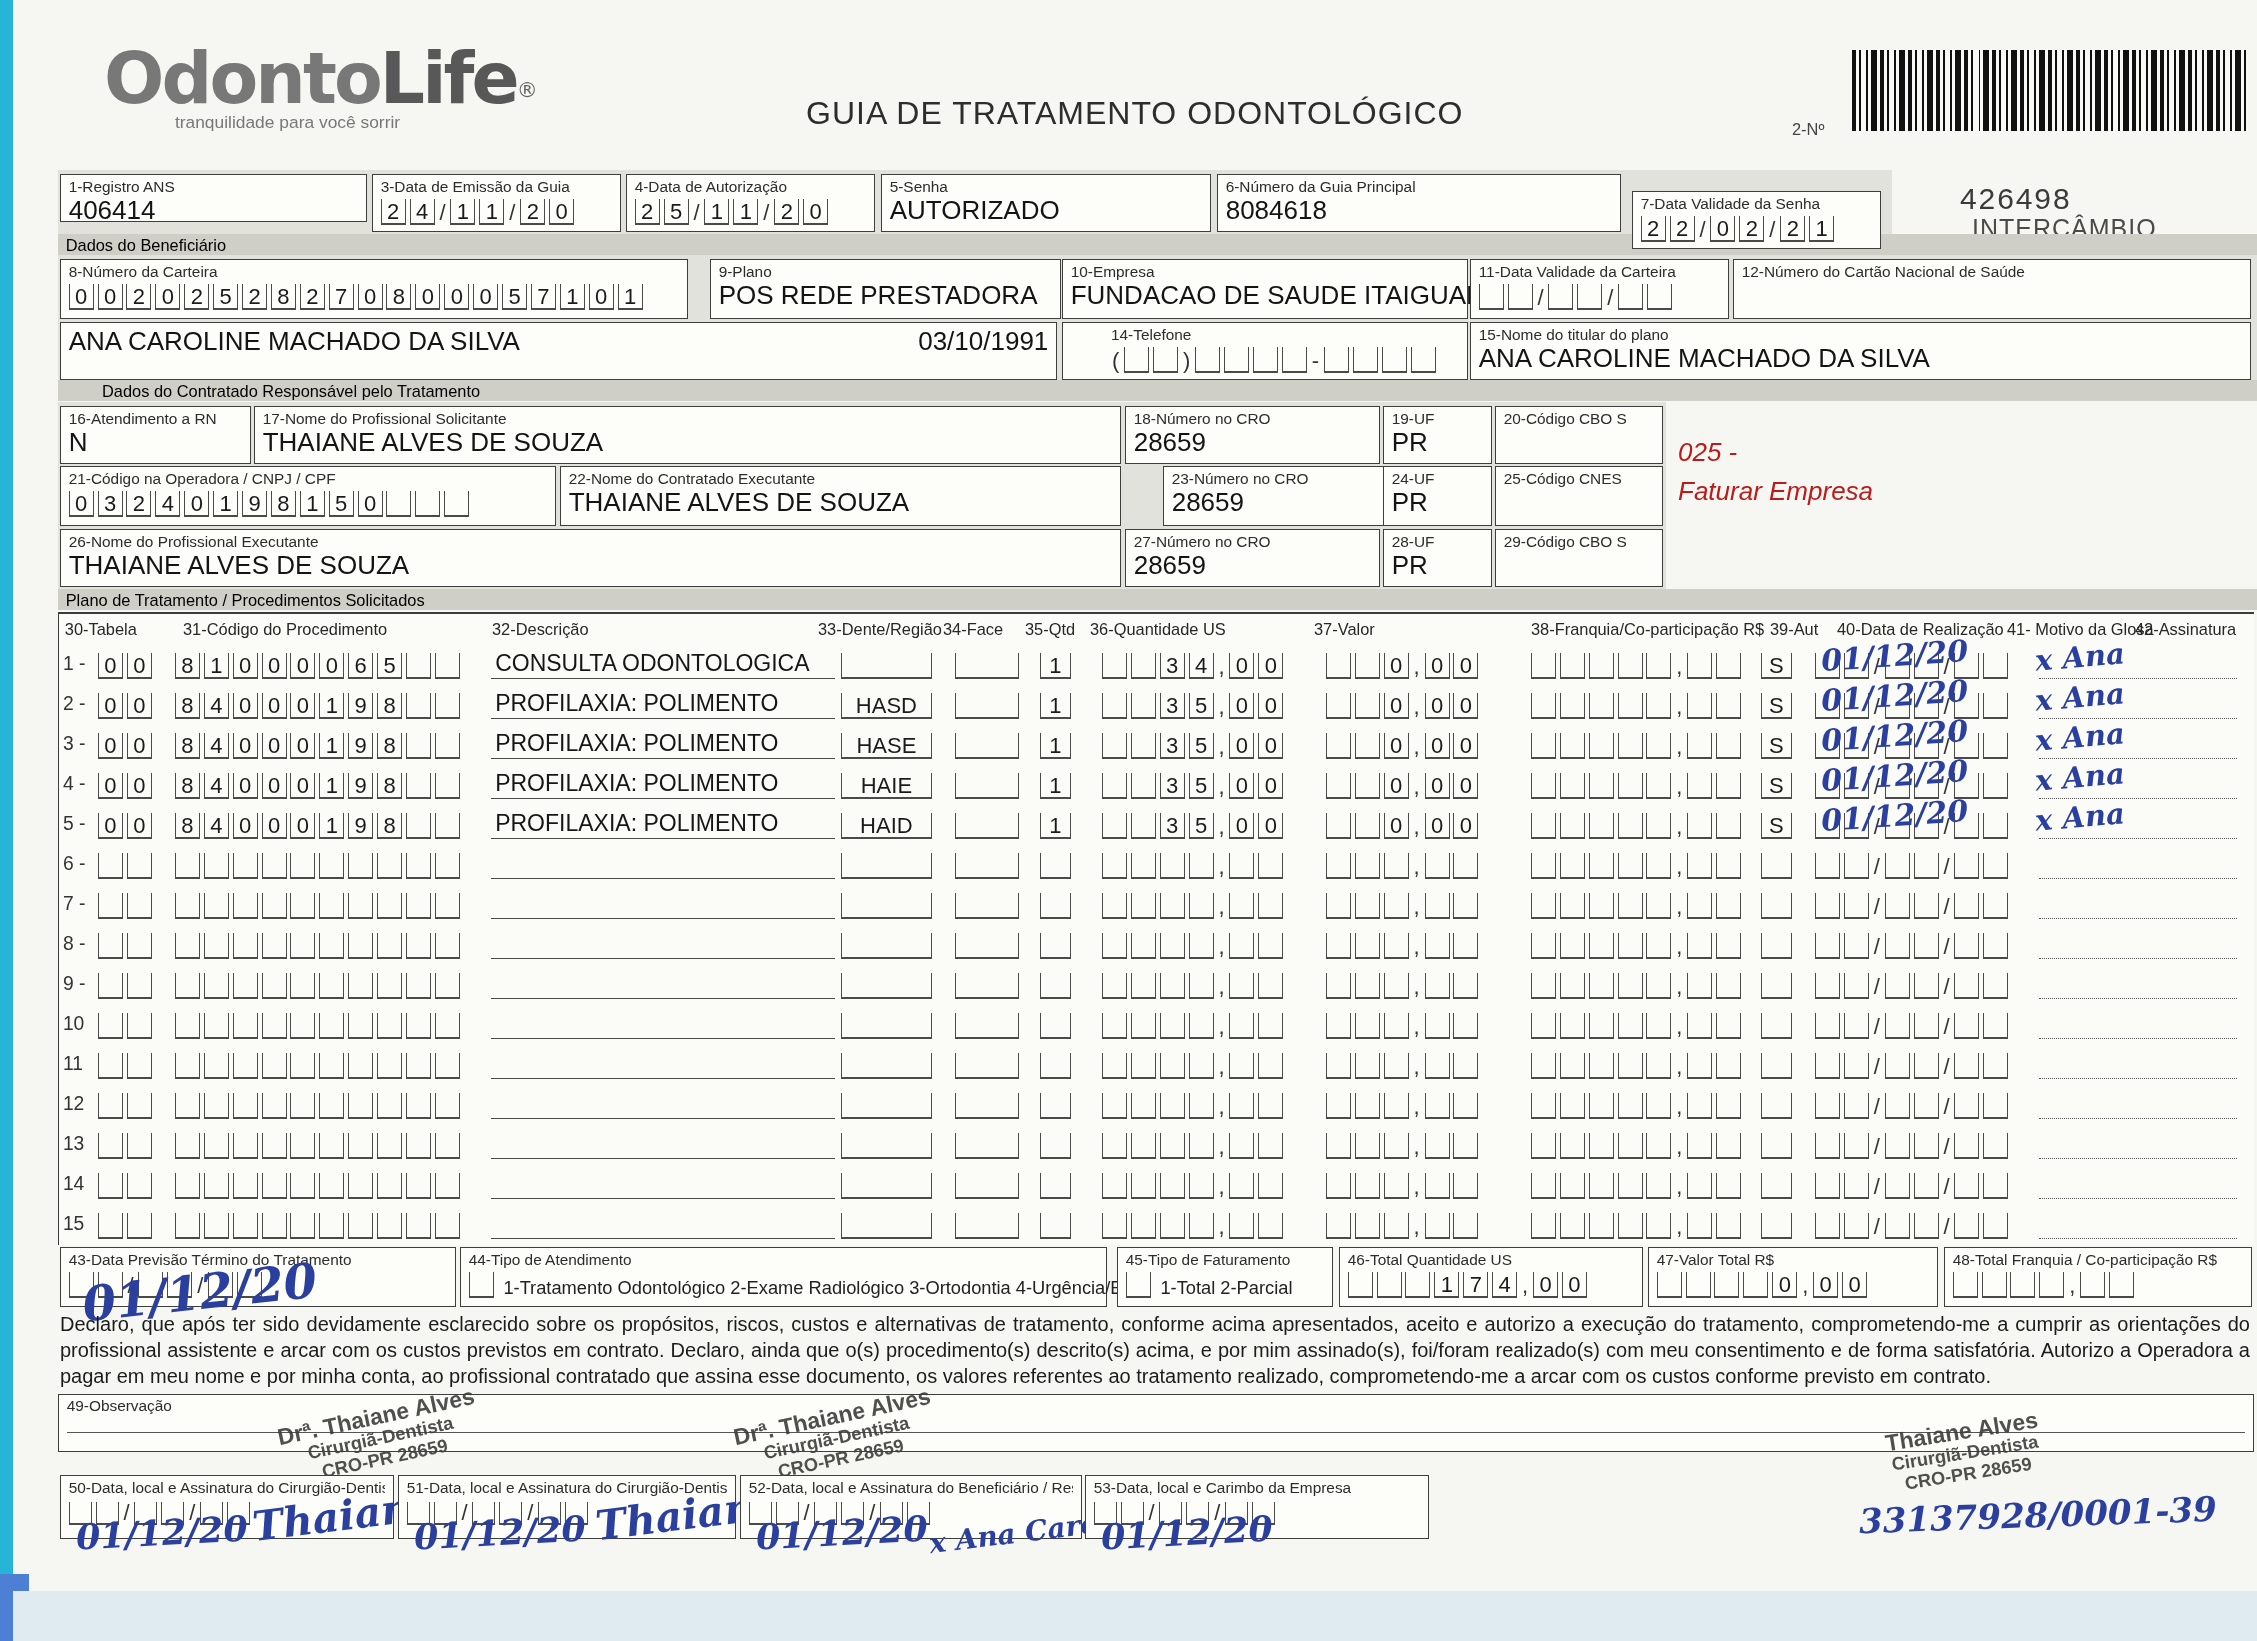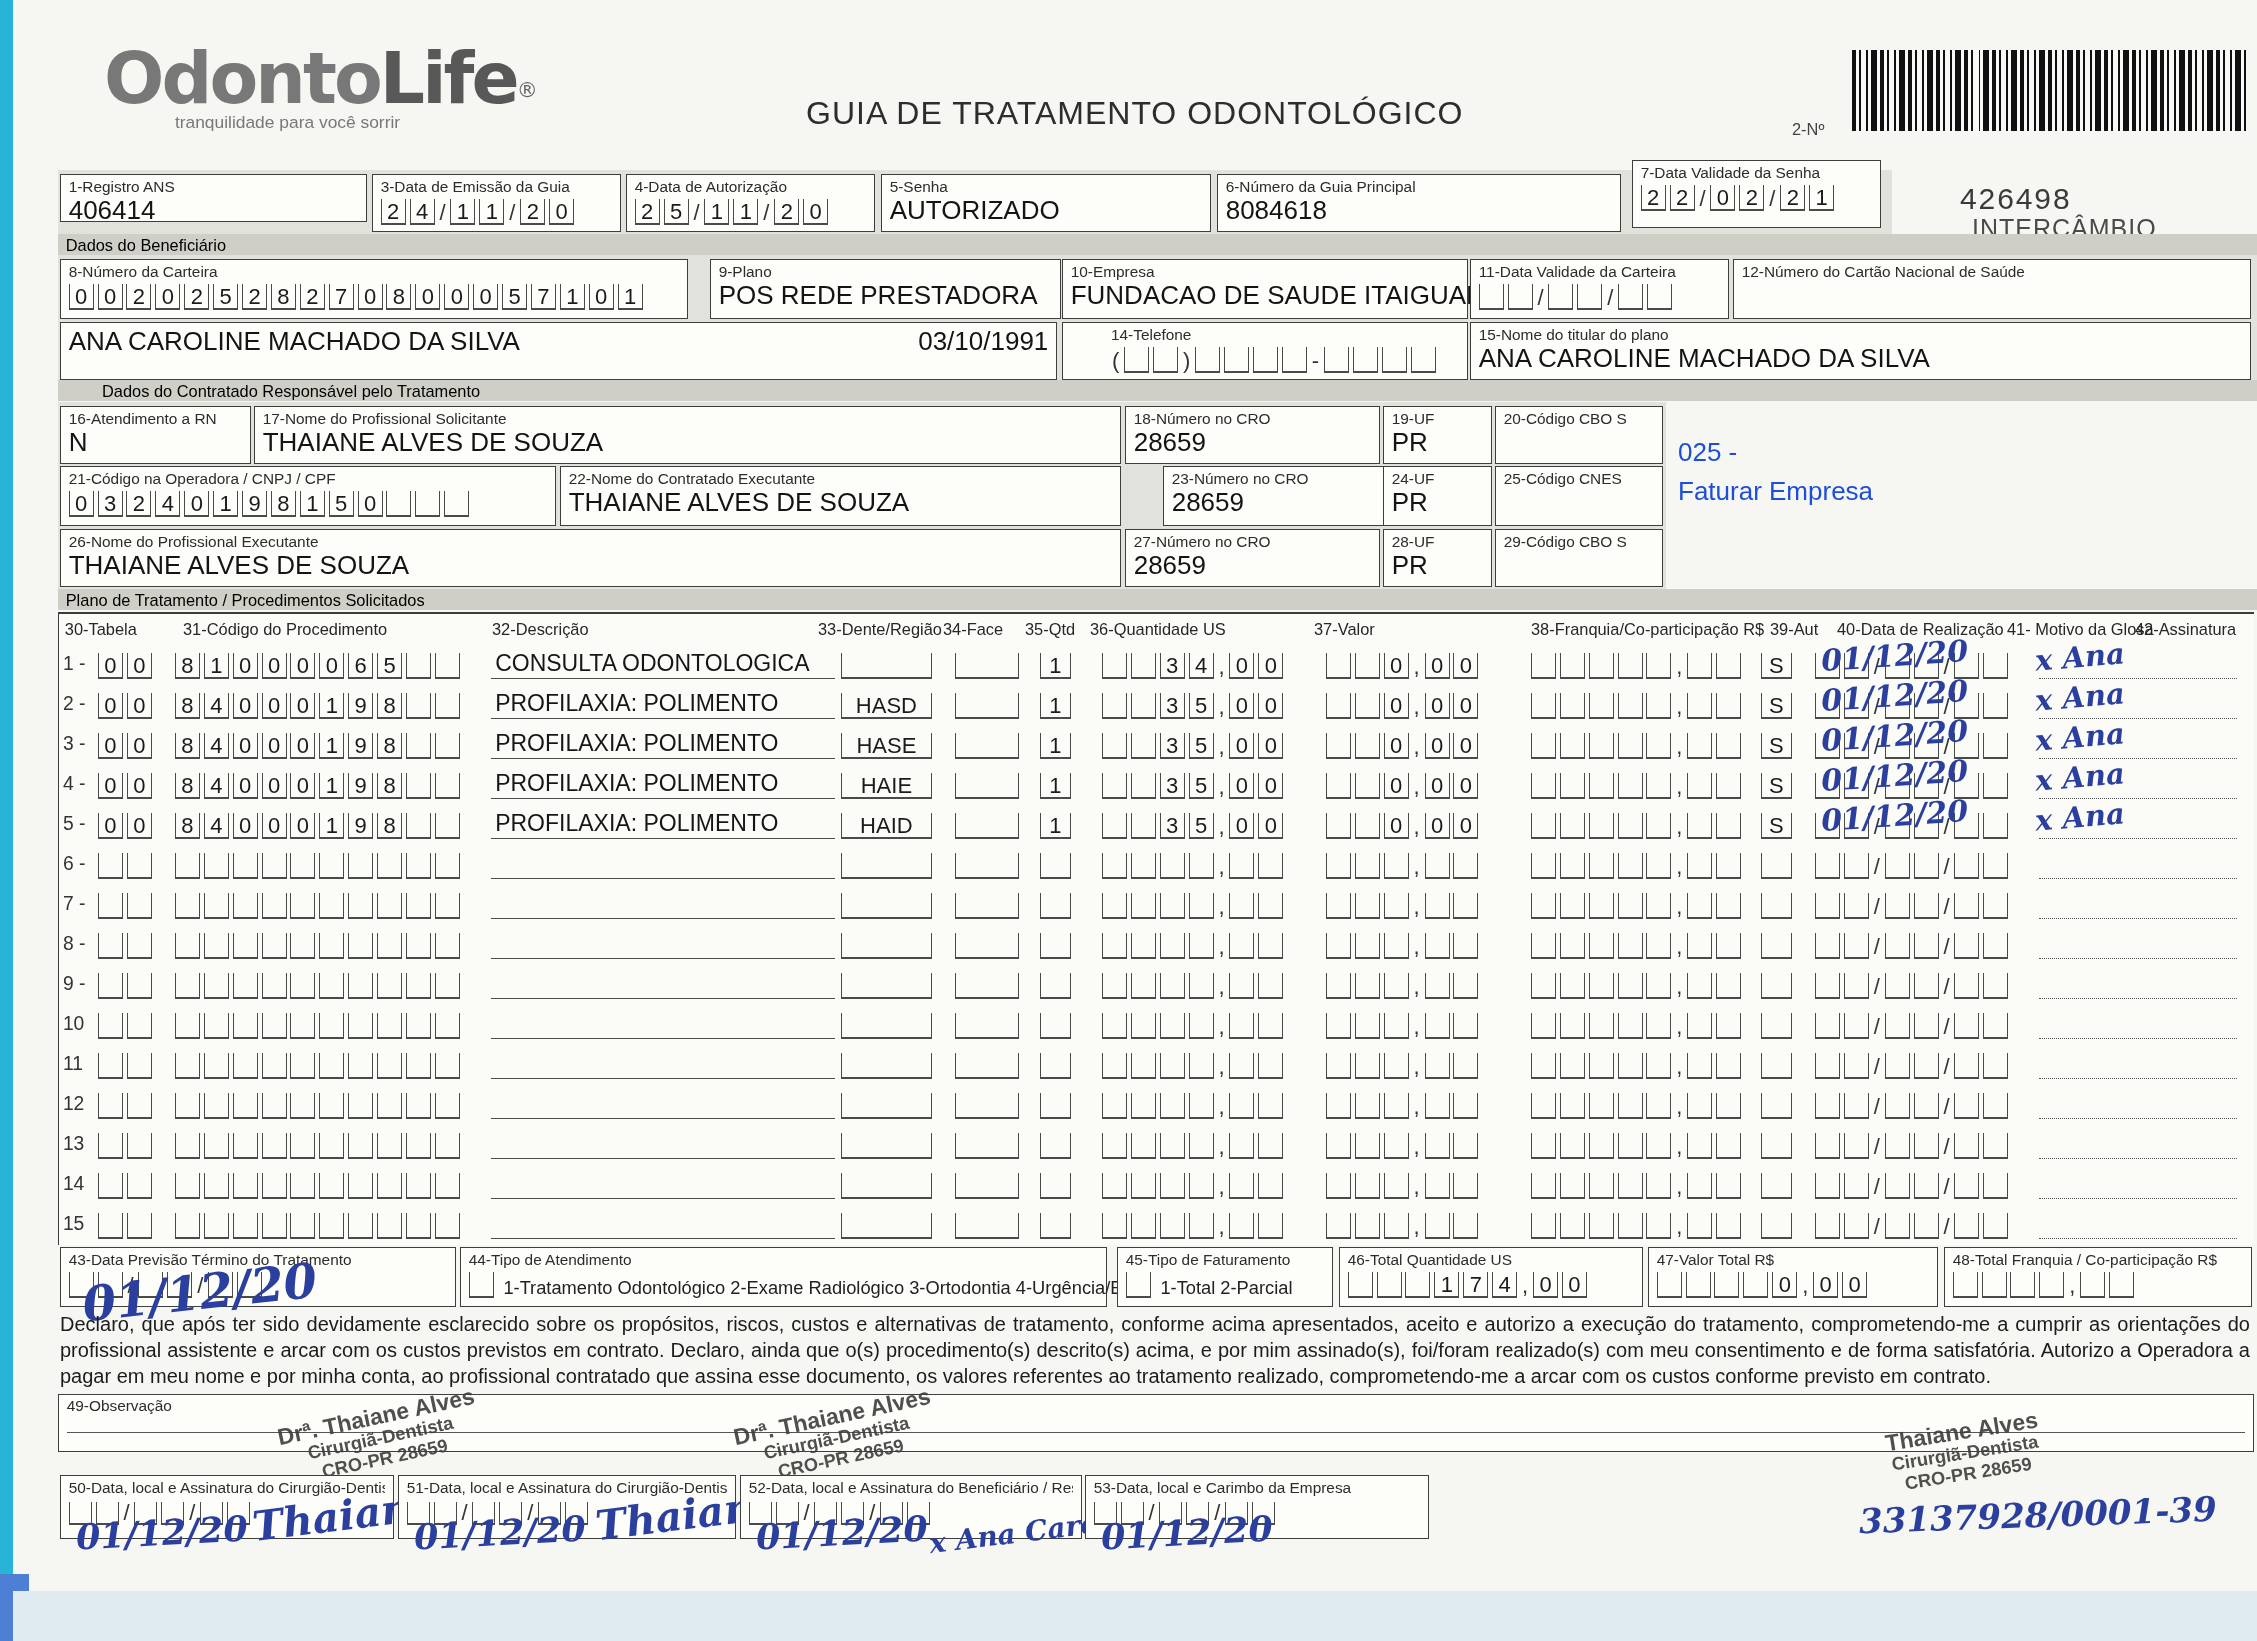--- a/index.html
+++ b/index.html
@@ -26,21 +26,21 @@
   .guide-type { position:absolute; left:1972px; top:214px; font-size:25px; color:#4a4a4a; letter-spacing:1px; }
 
   
   .strip { position:absolute; background:#e2e2dc; }
   .secbar { position:absolute; background:#cfcfc8; font-size:16.4px; color:#000000; padding:1.9px 7.7px 0; box-sizing:border-box; }
 
   
   .box { position:absolute; background:#fdfdfa; border:1.9px solid #3e3e3c; box-sizing:border-box; padding:2.9px 7.7px 1.9px; overflow:visible; }
   .box .lbl { display:block; font-size:15.4px; color:#2c2c2c; line-height:17.4px; white-space:nowrap; overflow:hidden; }
   .box .val { display:block; font-size:26px; color:#141414; line-height:30px; white-space:nowrap; }
-  .note-025 { position:absolute; left:1678px; top:433px; font-size:26px; color:#1d4ed8; line-height:39px; }
+  .note-025 { position:absolute; left:1678px; top:433px; font-size:26px; color:#b91c1c; line-height:39px;font-style:italic; }
 
   
   .comb { display:inline-flex; align-items:flex-end; gap:3.9px; margin-top:3.9px; }
   .comb-cell { display:inline-block; min-width:23px; height:24px; text-align:center;
                border-left:1.9px solid #4a4a48; border-right:1.9px solid #4a4a48; border-bottom:2.9px solid #4a4a48;
                font-size:22px; line-height:25px; color:#1b1b1b; }
   .comb-sep { font-size:22px; line-height:25px; color:#333; padding:0 1px; }
 
   
   .hw { font-family:"DejaVu Serif", serif; font-style:italic; font-weight:bold; color:#2b3f9e; white-space:nowrap; }
@@ -139,21 +139,21 @@
         </span></span>
   </div>
   <div class="box" style="left:881px;top:174px;width:330px;height:58px;">
     <span class="lbl">5-Senha</span>
     <span class="val">AUTORIZADO</span>
   </div>
   <div class="box" style="left:1217px;top:174px;width:404px;height:58px;">
     <span class="lbl">6-Número da Guia Principal</span>
     <span class="val">8084618</span>
   </div>
-  <div class="box" style="left:1632px;top:160px;width:249px;height:68px;">
+  <div class="box" style="left:1632px;top:191px;width:249px;height:58px;">
     <span class="lbl">7-Data Validade da Senha</span>
     <span><span class="comb">
           <span class="comb-cell">2</span>
           <span class="comb-cell">2</span>
           <span class="comb-sep">/</span>
           <span class="comb-cell">0</span>
           <span class="comb-cell">2</span>
           <span class="comb-sep">/</span>
           <span class="comb-cell">2</span>
           <span class="comb-cell">1</span>

